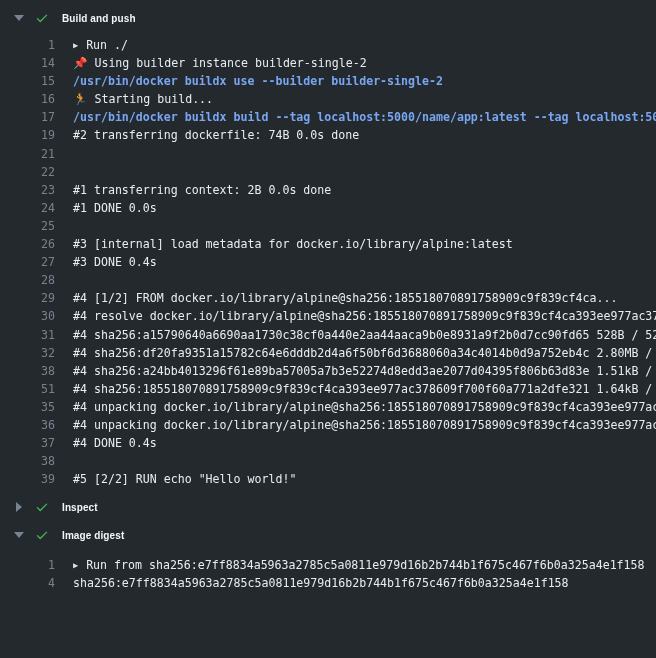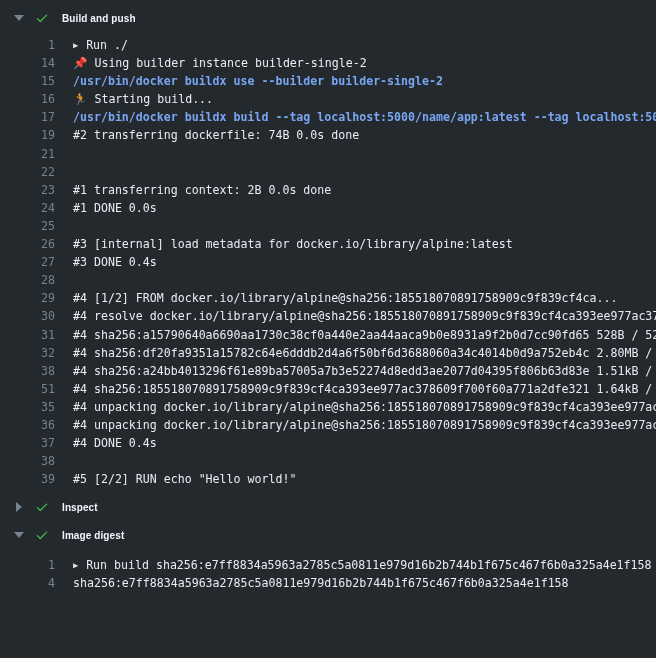--- a/index.html
+++ b/index.html
@@ -219,21 +219,21 @@
       <span class="check-box">
         <svg width="14" height="14" viewBox="0 0 16 16">
             <path d="M13.78 4.22a.75.75 0 0 1 0 1.06l-7.25 7.25a.75.75 0 0 1-1.06 0L2.22 9.28a.75.75 0 0 1 1.06-1.06L6 10.94l6.72-6.72a.75.75 0 0 1 1.06 0Z" fill="#3fb950"></path>
           </svg>
       </span>
       <span class="section-title">Image digest</span>
     </div>
     <div class="log-lines digest">
         <div class="log-line group">
     <span class="num">1</span>
-    <div class="txt"><span class="arrow">▶</span><span>Run build sha256:e7ff8834a5963a2785c5a0811e979d16b2b744b1f675c467f6b0a325a4e1f158</span></div>
+    <div class="txt"><span class="arrow">▶</span><span>Run from sha256:e7ff8834a5963a2785c5a0811e979d16b2b744b1f675c467f6b0a325a4e1f158</span></div>
   </div>
         <div class="log-line">
     <span class="num">4</span>
     <div class="txt"><span>sha256:e7ff8834a5963a2785c5a0811e979d16b2b744b1f675c467f6b0a325a4e1f158</span></div>
   </div>
       </div>
   </div>
 
 </div>
 

